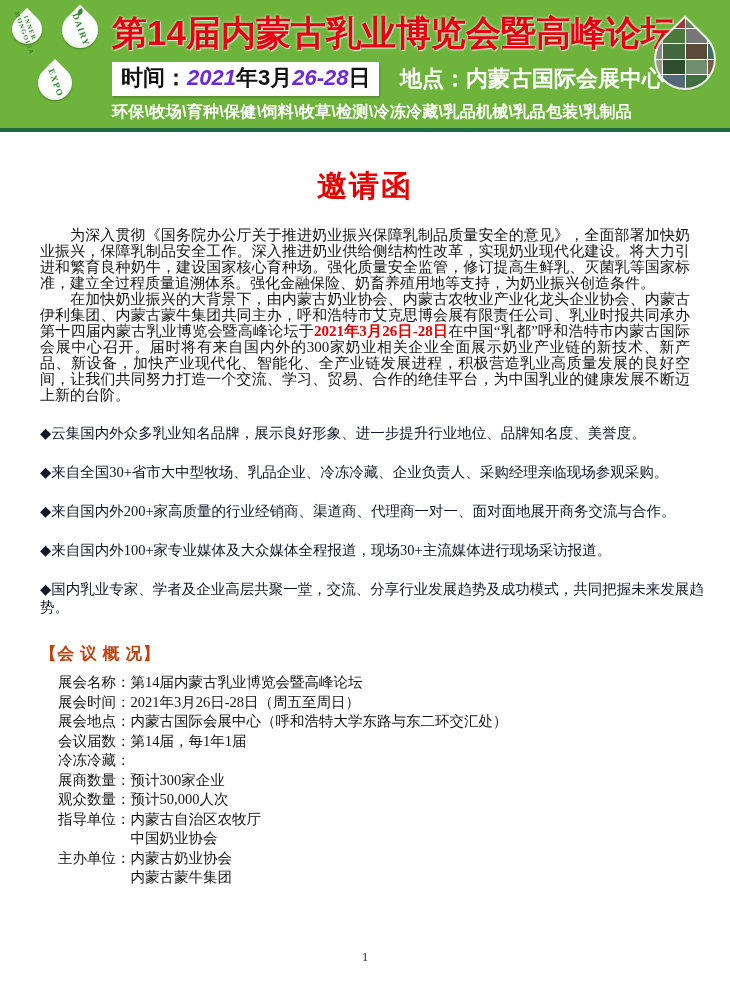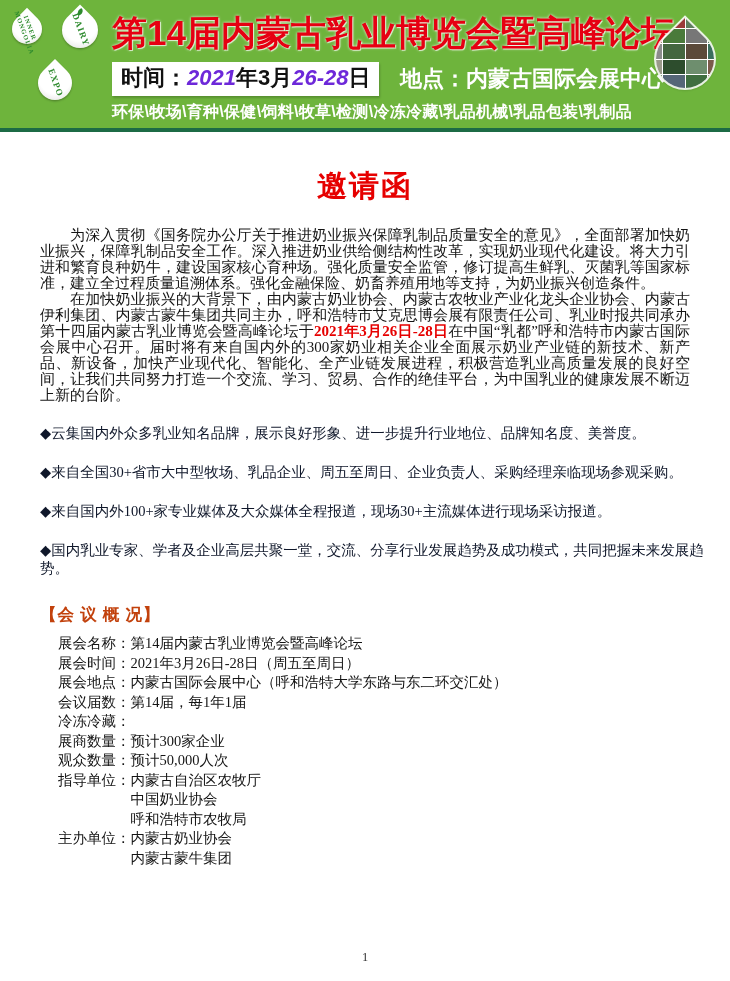--- a/index.html
+++ b/index.html
@@ -153,21 +153,22 @@
   <div class="banner-divider"></div>
 
   <h1 class="doc-title">邀请函</h1>
 
   <p class="para">为深入贯彻《国务院办公厅关于推进奶业振兴保障乳制品质量安全的意见》，全面部署加快奶业振兴，保障乳制品安全工作。深入推进奶业供给侧结构性改革，实现奶业现代化建设。将大力引进和繁育良种奶牛，建设国家核心育种场。强化质量安全监管，修订提高生鲜乳、灭菌乳等国家标准，建立全过程质量追溯体系。强化金融保险、奶畜养殖用地等支持，为奶业振兴创造条件。</p>
 
   <p class="para"><span>在加快奶业振兴的大背景下，由内蒙古奶业协会、内蒙古农牧业产业化龙头企业协会、内蒙古伊利集团、内蒙古蒙牛集团共同主办，呼和浩特市艾克思博会展有限责任公司、乳业时报共同承办第十四届内蒙古乳业博览会暨高峰论坛于</span><span class="red-date">2021年3月26日-28日</span><span>在中国“乳都”呼和浩特市内蒙古国际会展中心召开。届时将有来自国内外的300家奶业相关企业全面展示奶业产业链的新技术、新产品、新设备，加快产业现代化、智能化、全产业链发展进程，积极营造乳业高质量发展的良好空间，让我们共同努力打造一个交流、学习、贸易、合作的绝佳平台，为中国乳业的健康发展不断迈上新的台阶。</span></p>
 
   <div class="bullets">
     <div class="bullet">◆云集国内外众多乳业知名品牌，展示良好形象、进一步提升行业地位、品牌知名度、美誉度。</div>
-    <div class="bullet">◆来自全国30+省市大中型牧场、乳品企业、周五至周日、企业负责人、采购经理亲临现场参观采购。</div>
+    <div class="bullet">◆来自全国30+省市大中型牧场、乳品企业、冷冻冷藏、企业负责人、采购经理亲临现场参观采购。</div>
+    <div class="bullet">◆来自国内外200+家高质量的行业经销商、渠道商、代理商一对一、面对面地展开商务交流与合作。</div>
     <div class="bullet">◆来自国内外100+家专业媒体及大众媒体全程报道，现场30+主流媒体进行现场采访报道。</div>
     <div class="bullet">◆国内乳业专家、学者及企业高层共聚一堂，交流、分享行业发展趋势及成功模式，共同把握未来发展趋势。</div>
   </div>
 
   <div class="section-title">【会 议 概 况】</div>
 
   <div class="overview">
     <div class="ov-row">
       <div class="ov-label">展会名称：</div>
       <div class="ov-values">
@@ -205,21 +206,20 @@
       <div class="ov-label">观众数量：</div>
       <div class="ov-values">
           <div>预计50,000人次</div>
         </div>
     </div>
     <div class="ov-row">
       <div class="ov-label">指导单位：</div>
       <div class="ov-values">
         <div>内蒙古自治区农牧厅</div>
         <div>中国奶业协会</div>
-        <div>呼和浩特市农牧局</div>
       </div>
     </div>
     <div class="ov-row">
       <div class="ov-label">主办单位：</div>
       <div class="ov-values">
         <div>内蒙古奶业协会</div>
         <div>内蒙古蒙牛集团</div>
       </div>
     </div>
   </div>

